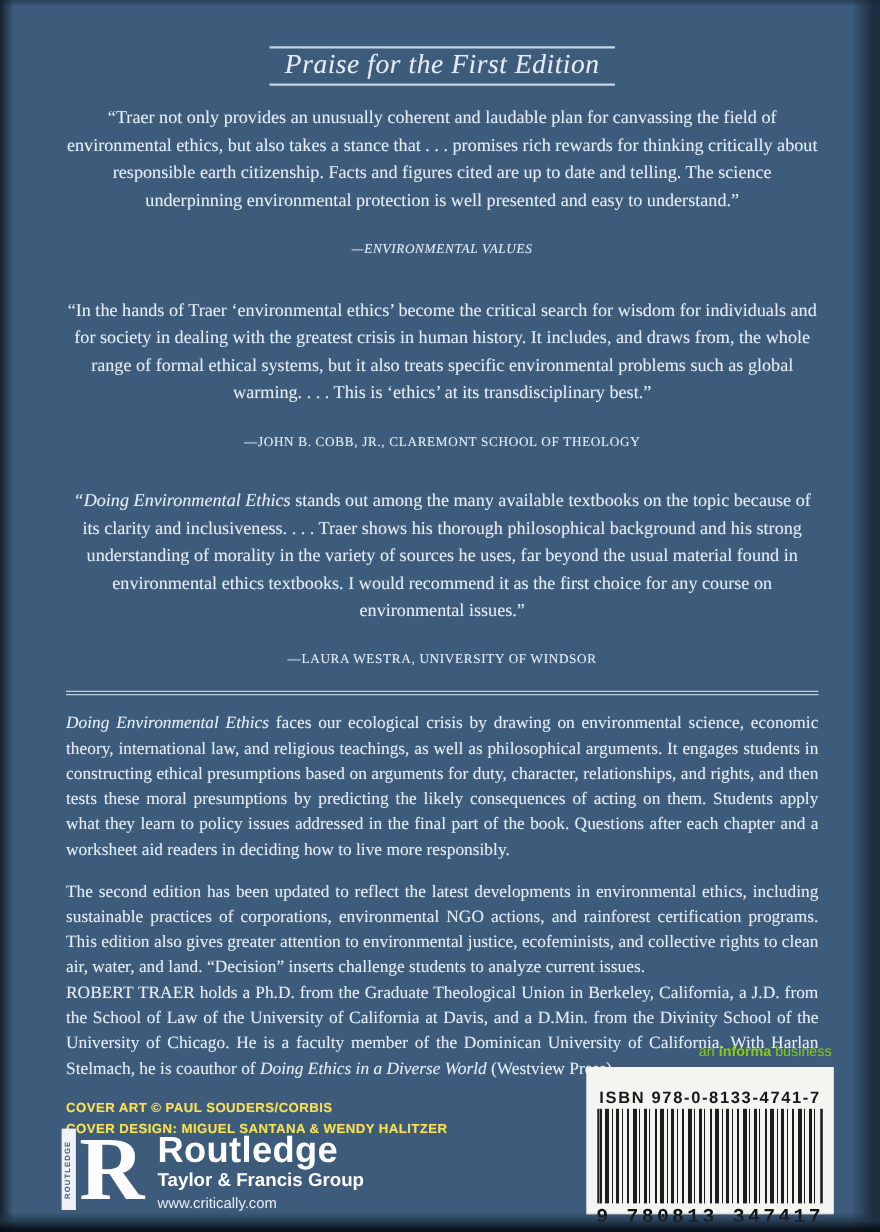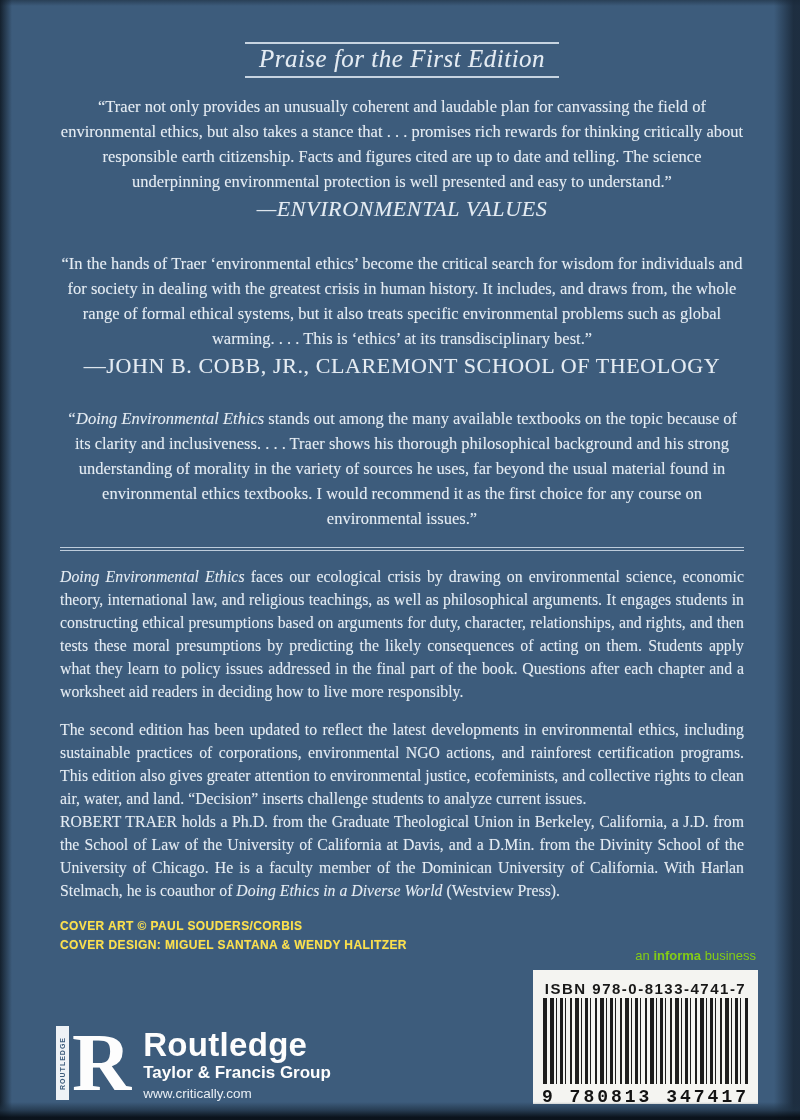--- a/index.html
+++ b/index.html
@@ -27,24 +27,24 @@
     border-top: 2px solid rgba(223,233,243,0.85);
     border-bottom: 2px solid rgba(223,233,243,0.85);
   }
   
   .quote { text-align: center; font-size: 16.5px; line-height: 25px; }
   .quote-1 { margin-top: 16px; }
   .quote-2 { margin-top: 30px; }
   .quote-3 { margin-top: 28px; }
   .attribution {
     text-align: center;
-    font-size: 22px;
+    font-size: 12px;
     line-height: 25px;
     letter-spacing: 0.6px;
-    margin-top: 2px;
+    margin-top: 20px;
   }
   .attribution.italic { font-style: italic; }
   .em-italic { font-style: italic; }
   
   .double-rule {
     margin-top: 16px;
     height: 4px;
     border-top: 1.5px solid rgba(223,233,243,0.8);
     border-bottom: 1.5px solid rgba(223,233,243,0.8);
   }
@@ -78,21 +78,21 @@
   }
   .informa b { font-weight: bold; }
   
   .barcode {
     position: absolute;
     left: 533px;
     top: 970px;
     width: 225px;
     height: 134px;
     background: #f4f4f1;
-    padding: 10px 6px 0 6px;
+    padding: 20px 6px 0 6px;
   }
   .isbn-label {
     text-align: center;
     font-family: "Liberation Sans", sans-serif;
     font-weight: bold;
     font-size: 15px;
     letter-spacing: 1.5px;
     color: #181818;
     white-space: nowrap;
   }
@@ -191,20 +191,21 @@
     <div class="attribution italic">—ENVIRONMENTAL VALUES</div>
   </div>
 
   <div class="quote quote-2">
     <div>“In the hands of Traer ‘environmental ethics’ become the critical search for wisdom for individuals and for society in dealing with the greatest crisis in human history. It includes, and draws from, the whole range of formal ethical systems, but it also treats specific environmental problems such as global warming. . . . This is ‘ethics’ at its transdisciplinary best.”</div>
     <div class="attribution">—JOHN B. COBB, JR., CLAREMONT SCHOOL OF THEOLOGY</div>
   </div>
 
   <div class="quote quote-3">
     <div><span class="em-italic">“Doing Environmental Ethics</span><span> stands out among the many available textbooks on the topic because of its clarity and inclusiveness. . . . Traer shows his thorough philosophical background and his strong understanding of morality in the variety of sources he uses, far beyond the usual material found in environmental ethics textbooks. I would recommend it as the first choice for any course on environmental issues.”</span></div>
+    <div class="attribution">—LAURA WESTRA, UNIVERSITY OF WINDSOR</div>
   </div>
 
   <div class="double-rule"></div>
 
   <p class="paragraph para-1"><span class="em-italic">Doing Environmental Ethics</span><span> faces our ecological crisis by drawing on environmental science, economic theory, international law, and religious teachings, as well as philosophical arguments. It engages students in constructing ethical presumptions based on arguments for duty, character, relationships, and rights, and then tests these moral presumptions by predicting the likely consequences of acting on them. Students apply what they learn to policy issues addressed in the final part of the book. Questions after each chapter and a worksheet aid readers in deciding how to live more responsibly.</span></p>
 
   <p class="paragraph para-2">The second edition has been updated to reflect the latest developments in environmental ethics, including sustainable practices of corporations, environmental NGO actions, and rainforest certification programs. This edition also gives greater attention to environmental justice, ecofeminists, and collective rights to clean air, water, and land. “Decision” inserts challenge students to analyze current issues.</p>
 
   <p class="paragraph para-bio"><span>ROBERT TRAER holds a Ph.D. from the Graduate Theological Union in Berkeley, California, a J.D. from the School of Law of the University of California at Davis, and a D.Min. from the Divinity School of the University of Chicago. He is a faculty member of the Dominican University of California. With Harlan Stelmach, he is coauthor of </span><span class="em-italic">Doing Ethics in a Diverse World</span><span> (Westview Press).</span></p>
 

